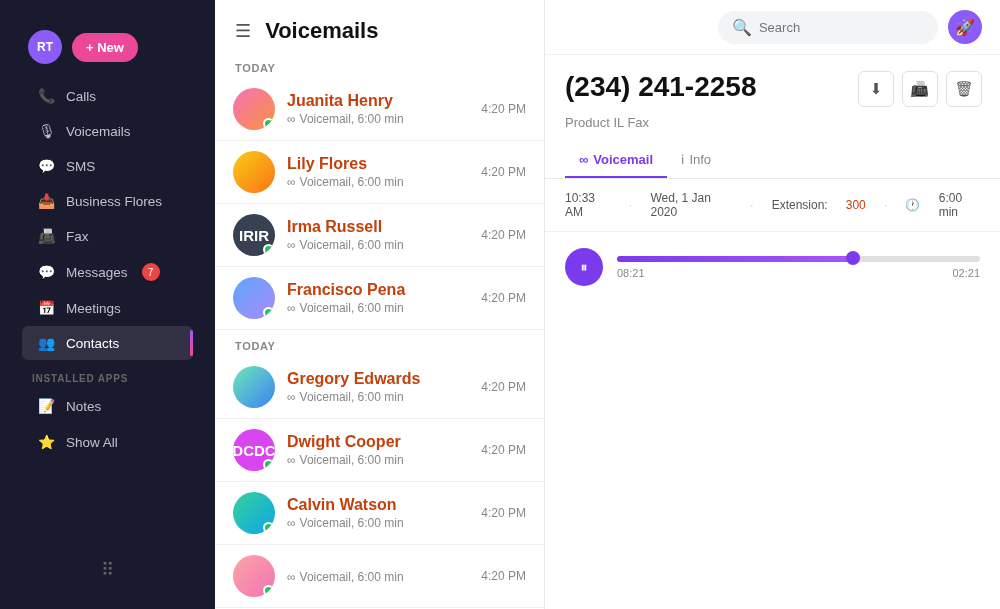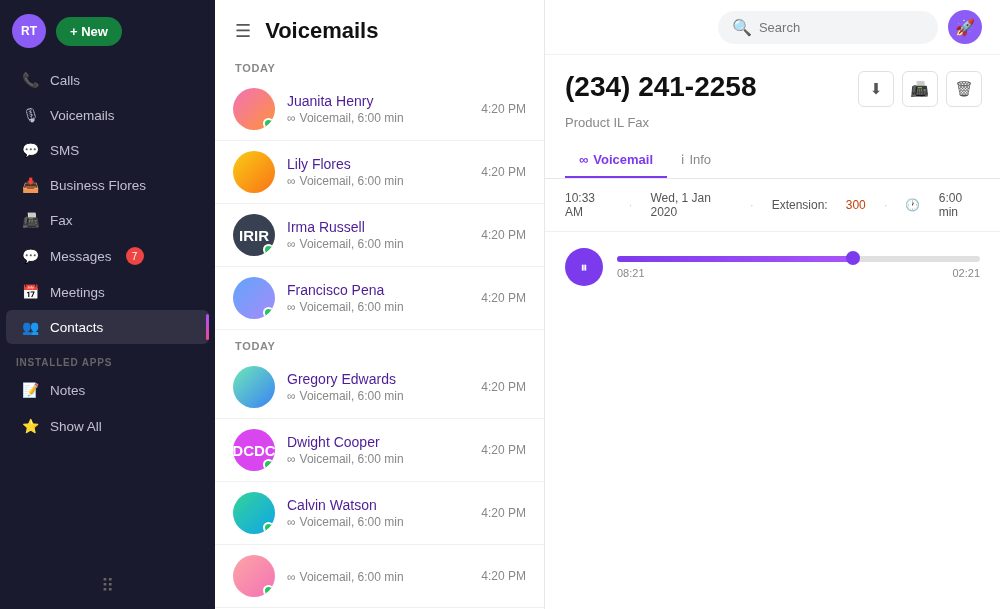--- a/index.html
+++ b/index.html
@@ -5,40 +5,40 @@
     * { margin: 0; padding: 0; box-sizing: border-box; }
     body { font-family: -apple-system, BlinkMacSystemFont, 'Segoe UI', sans-serif; background: #fff; display: flex; width: 1000px; height: 609px; overflow: hidden; }
 
     
     .sidebar {
       width: 215px;
       background: #1a1a2e;
       color: #fff;
       display: flex;
       flex-direction: column;
-      padding: 0;
+      padding: 16px;
       flex-shrink: 0;
       height: 609px;
     }
     .sidebar-header {
       display: flex;
       align-items: center;
       padding: 14px 12px;
       gap: 10px;
     }
     .avatar-rt {
       width: 34px; height: 34px;
       background: #8B5CF6;
       border-radius: 50%;
       display: flex; align-items: center; justify-content: center;
       font-size: 12px; font-weight: 700; color: #fff;
       flex-shrink: 0;
     }
     .new-btn {
-      background: #15803d;
+      background: #ec4899;
       color: #fff;
       border: none;
       border-radius: 20px;
       padding: 7px 14px;
       font-size: 13px;
       font-weight: 600;
       cursor: pointer;
       display: flex; align-items: center; gap: 5px;
     }
 
@@ -134,21 +134,21 @@
     }
     .online-dot {
       position: absolute;
       bottom: 1px; right: 1px;
       width: 11px; height: 11px;
       background: #22c55e;
       border-radius: 50%;
       border: 2px solid #fff;
     }
     .contact-info { flex: 1; min-width: 0; }
-    .contact-name { font-size: 14px; font-weight: 400; color: #4c1d95; }
+    .contact-name { font-size: 16px; font-weight: 700; color: #c2410c; }
     .contact-sub { font-size: 12px; color: #888; display: flex; align-items: center; gap: 4px; margin-top: 2px; }
     .contact-time { font-size: 12px; color: #888; flex-shrink: 0; }
 
     
     .detail-panel {
       flex: 1;
       display: flex;
       flex-direction: column;
       height: 609px;
       overflow: hidden;

